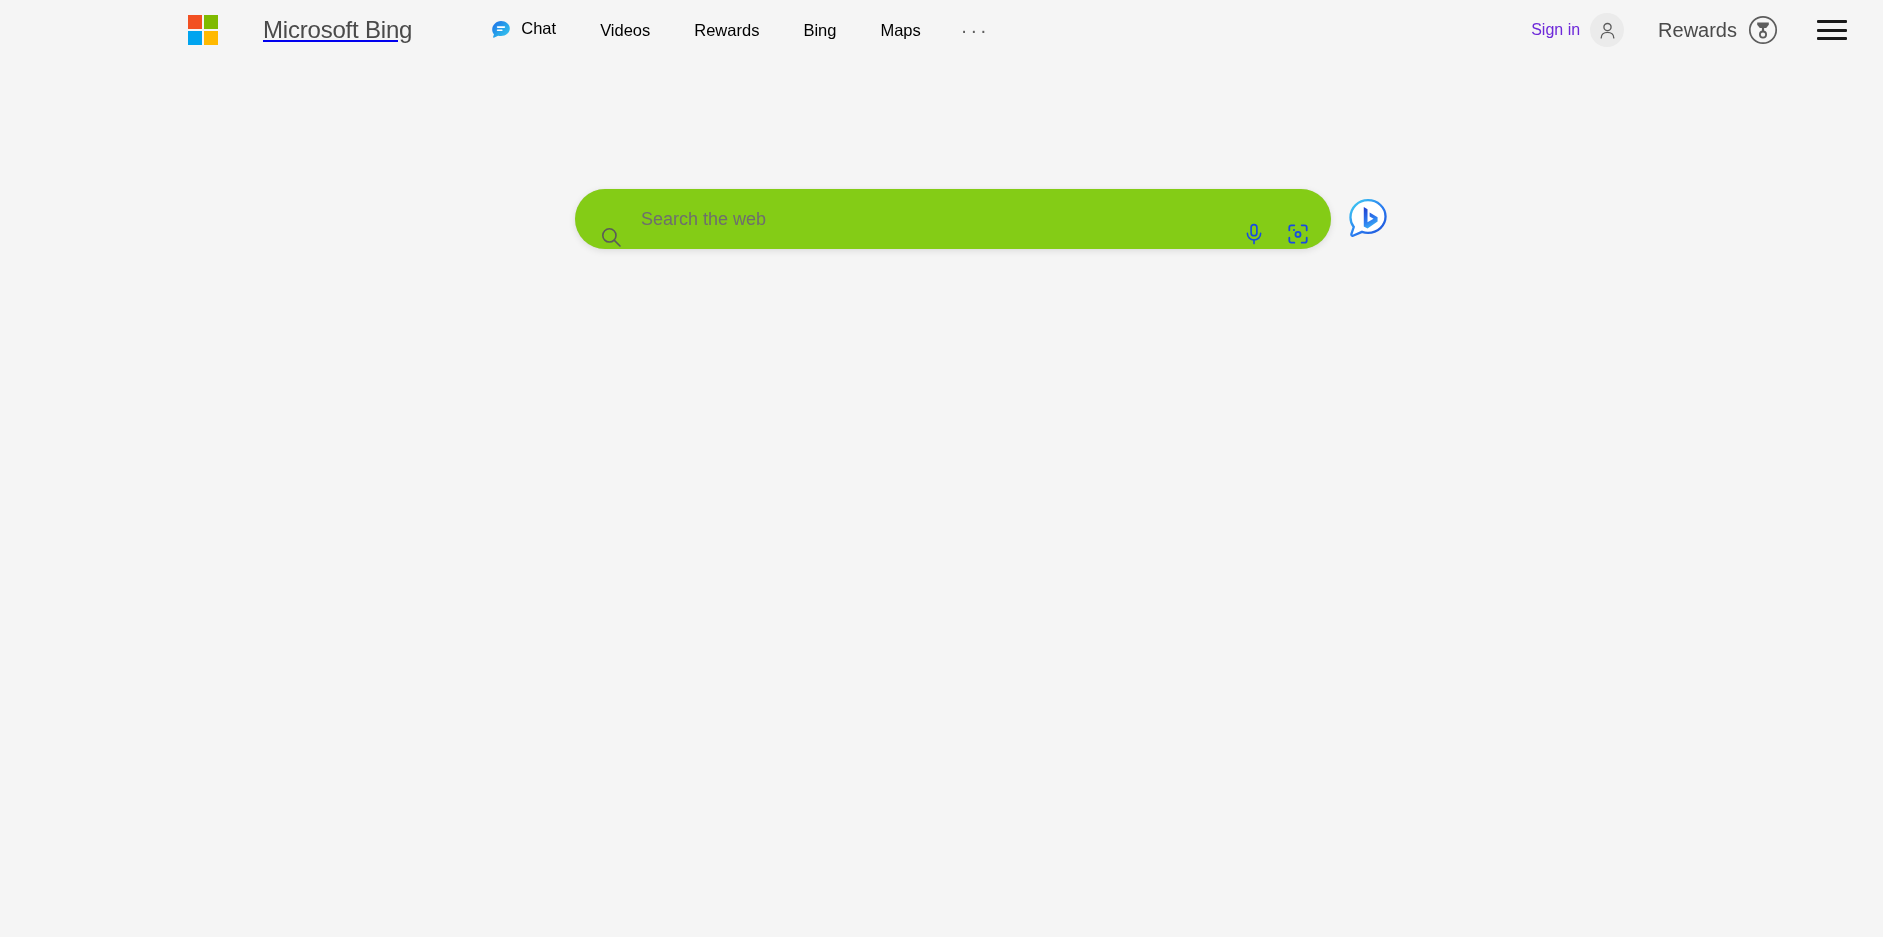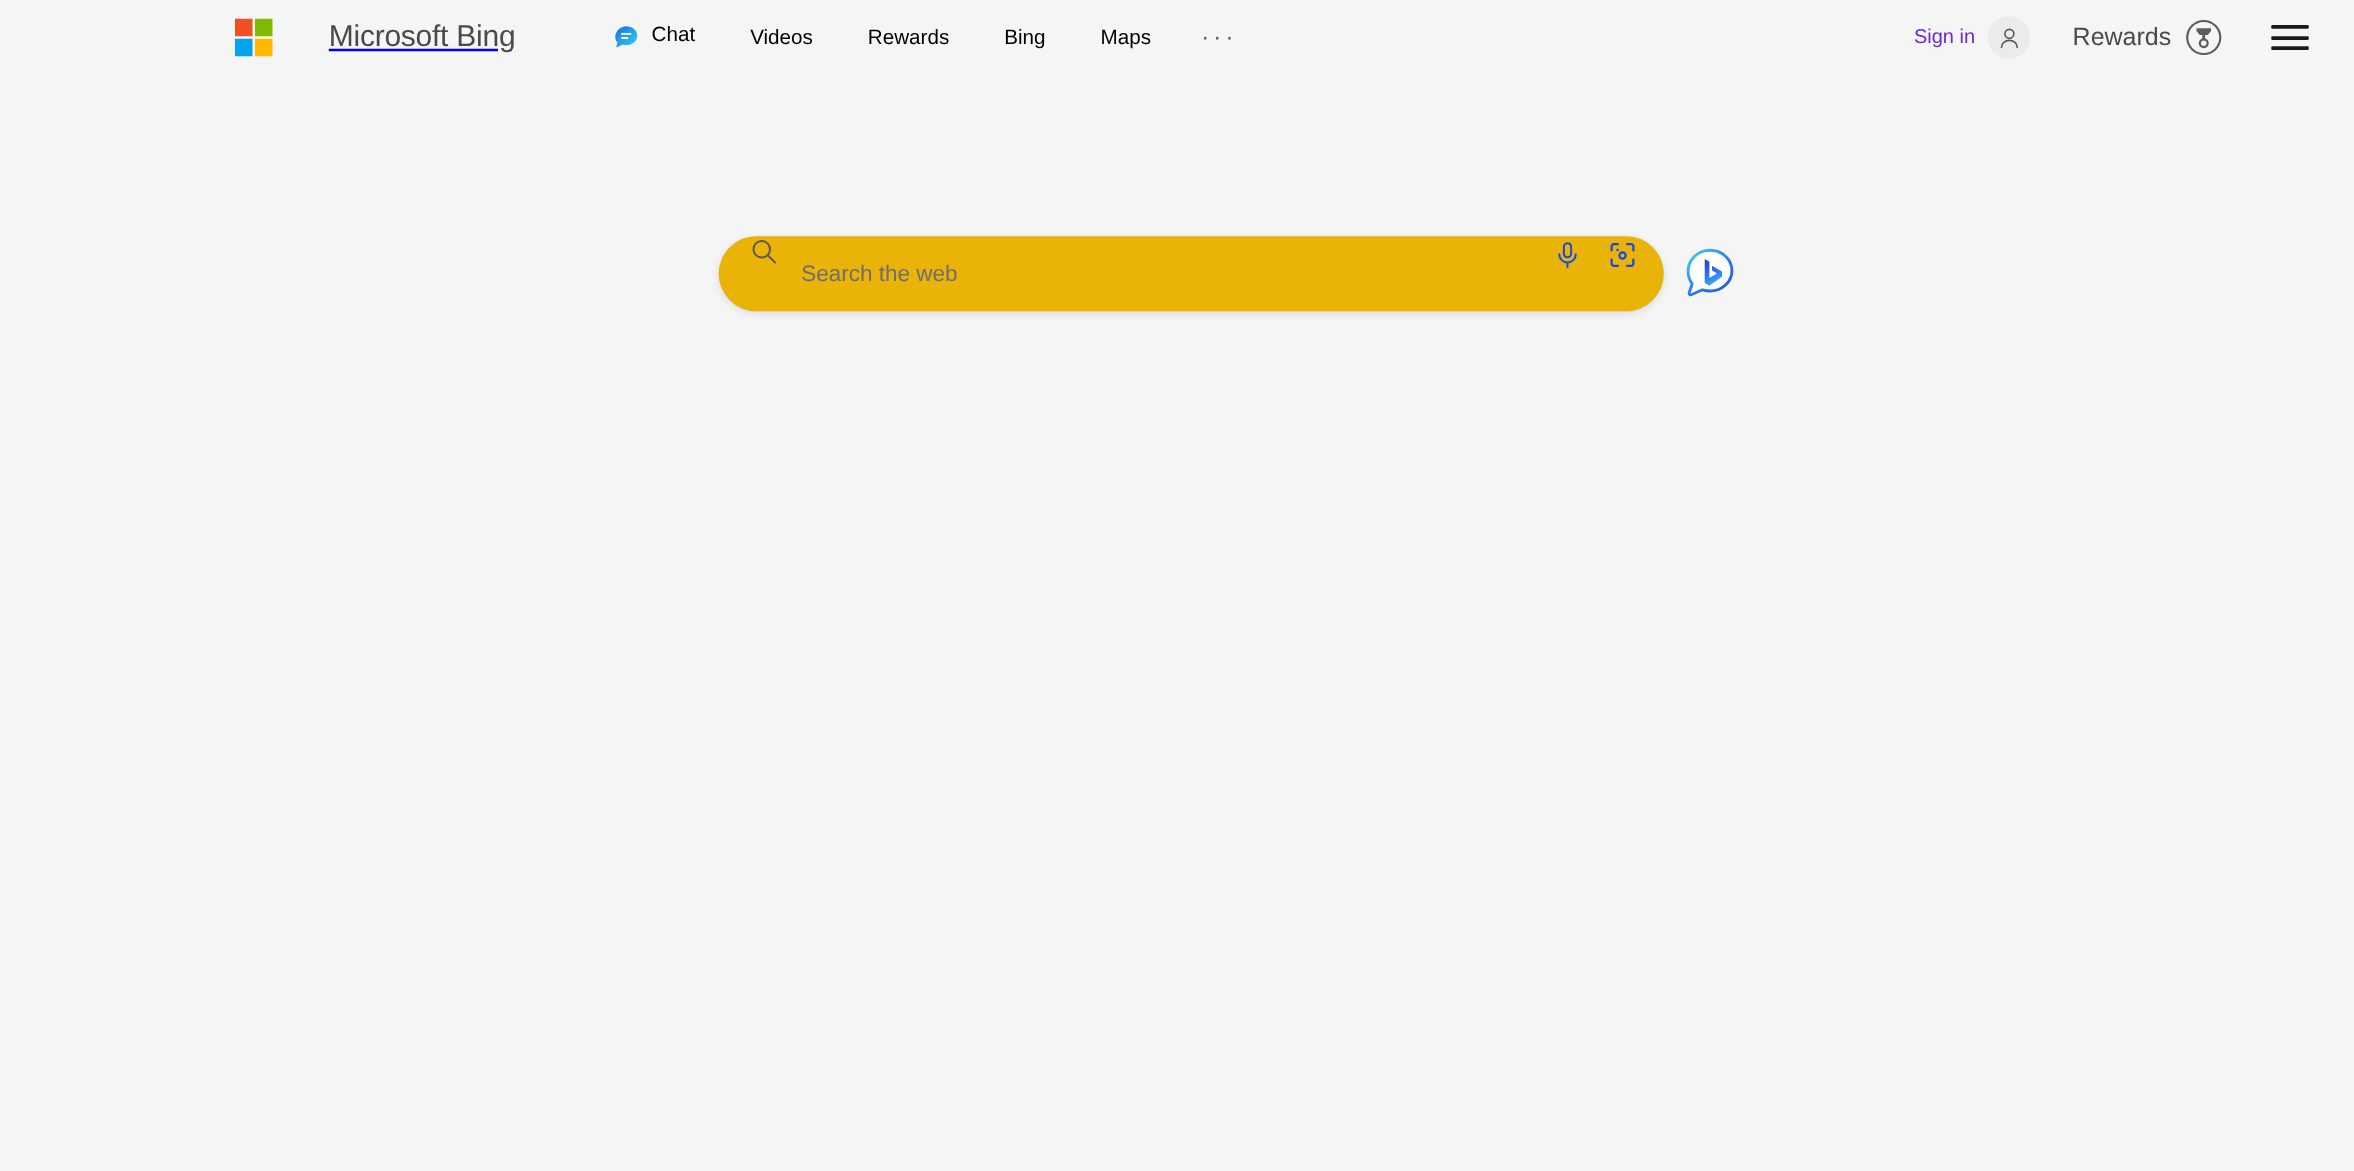--- a/index.html
+++ b/index.html
@@ -145,24 +145,24 @@
     margin-top: 129px;
   }
   #search-row {
     display: flex;
     align-items: center;
     gap: 14px;
   }
   #search-box {
     width: 756px;
     height: 60px;
-    background: #eab308;
+    background: #84cc16;
     border-radius: 30px;
     display: flex;
-    align-items: flex-start;
+    align-items: flex-end;
     padding: 0 18px 0 24px;
     box-shadow: 0 2px 7px rgba(0,0,0,0.10), 0 0 1px rgba(0,0,0,0.10);
     cursor: text;
   }
   #search-icon { flex: 0 0 auto; width: 24px; height: 24px; display:block; }
   #search-input {
     flex: 1 1 auto;
     border: none;
     outline: none;
     background: transparent;

